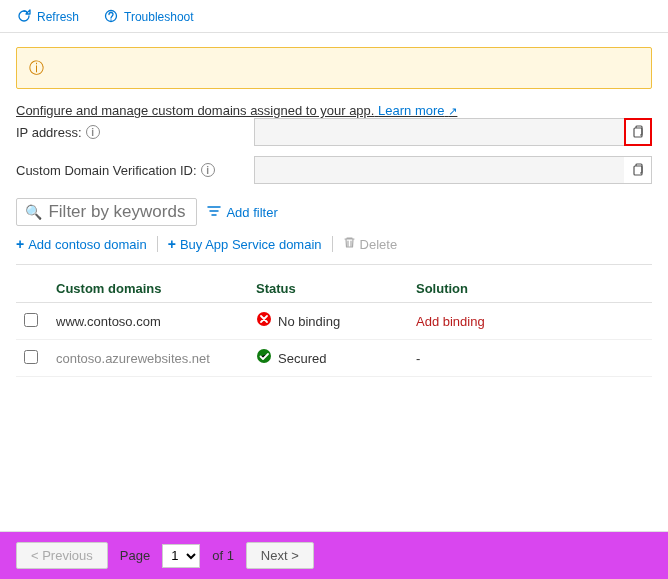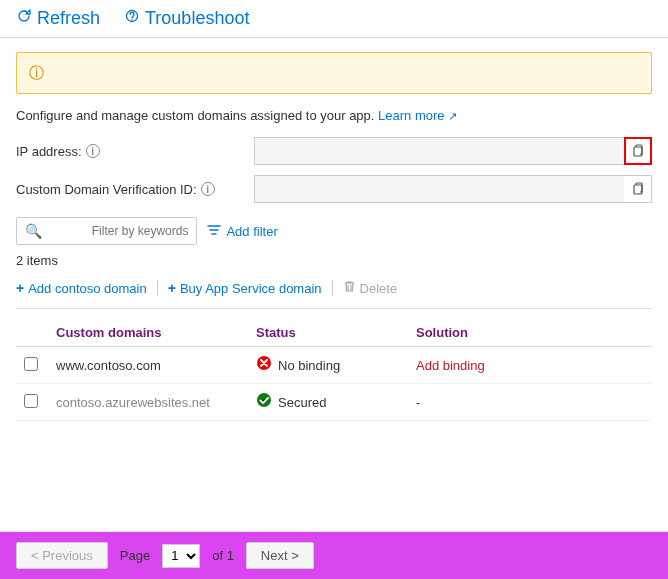--- a/index.html
+++ b/index.html
@@ -15,26 +15,26 @@
     
     .toolbar {
       display: flex;
       align-items: center;
       padding: 6px 12px;
       border-bottom: 1px solid #e0e0e0;
       gap: 16px;
     }
     .toolbar-btn {
       display: flex;
-      align-items: flex-start;
+      align-items: flex-end;
       gap: 5px;
       background: none;
       border: none;
       cursor: pointer;
-      font-size: 18px;
+      font-size: 12px;
       color: #0078d4;
       padding: 2px 4px;
     }
     .toolbar-icon {
       width: 16px;
       height: 16px;
       display: inline-flex;
       align-items: center;
       justify-content: center;
     }
@@ -61,21 +61,21 @@
       color: #d08000;
       font-size: 15px;
       flex-shrink: 0;
       margin-top: 1px;
     }
 
     
     .info-line {
       font-size: 13px;
       color: #333;
-      margin-bottom: 14px;
+      text-decoration: underline;
     }
     .info-line a {
       color: #0078d4;
       text-decoration: none;
     }
 
     
     .field-row {
       display: flex;
       align-items: center;
@@ -152,24 +152,23 @@
       border: 1px solid #ccc;
       border-radius: 2px;
       padding: 0 8px;
       height: 28px;
       gap: 6px;
       background: #fff;
     }
     .search-box input {
       border: none;
       outline: none;
-      font-size: 12px;
+      font-size: 17px;
       width: 140px;
       color: #555;
-      text-align: right;
     }
     .search-icon { color: #0078d4; font-size: 14px; }
     .add-filter-btn {
       display: flex;
       align-items: center;
       gap: 5px;
       background: none;
       border: none;
       cursor: pointer;
       color: #0078d4;
@@ -219,21 +218,21 @@
     .domain-table {
       width: 100%;
       border-collapse: collapse;
     }
     .domain-table th {
       text-align: left;
       font-weight: 600;
       font-size: 13px;
       padding: 6px 8px;
       border-bottom: 1px solid #e0e0e0;
-      color: #701a75;
+      color: #14532d;
     }
     .domain-table td {
       padding: 8px 8px;
       font-size: 13px;
       border-bottom: 1px solid #f0f0f0;
       vertical-align: middle;
     }
     .domain-table .col-check { width: 32px; }
     .domain-table .col-domain { width: 200px; }
     .domain-table .col-status { width: 160px; }
@@ -376,21 +375,20 @@
     <button class="add-filter-btn">
       <span>
         <svg width="14" height="14" viewBox="0 0 14 14" fill="none">
           <path d="M1 3h12M3 7h8M5 11h4" stroke="#0078d4" stroke-width="1.5" stroke-linecap="round"></path>
         </svg>
       </span>
       <span>Add filter</span>
     </button>
   </div>
 
-  <div class="item-count">2 items</div>
 
   <div class="action-row">
     <button class="action-btn">
       <span style="font-size:14px;font-weight:bold;">+</span>
       <span>Add contoso domain</span>
     </button>
     <div class="action-divider"></div>
     <button class="action-btn">
       <span style="font-size:14px;font-weight:bold;">+</span>
       <span>Buy App Service domain</span>

